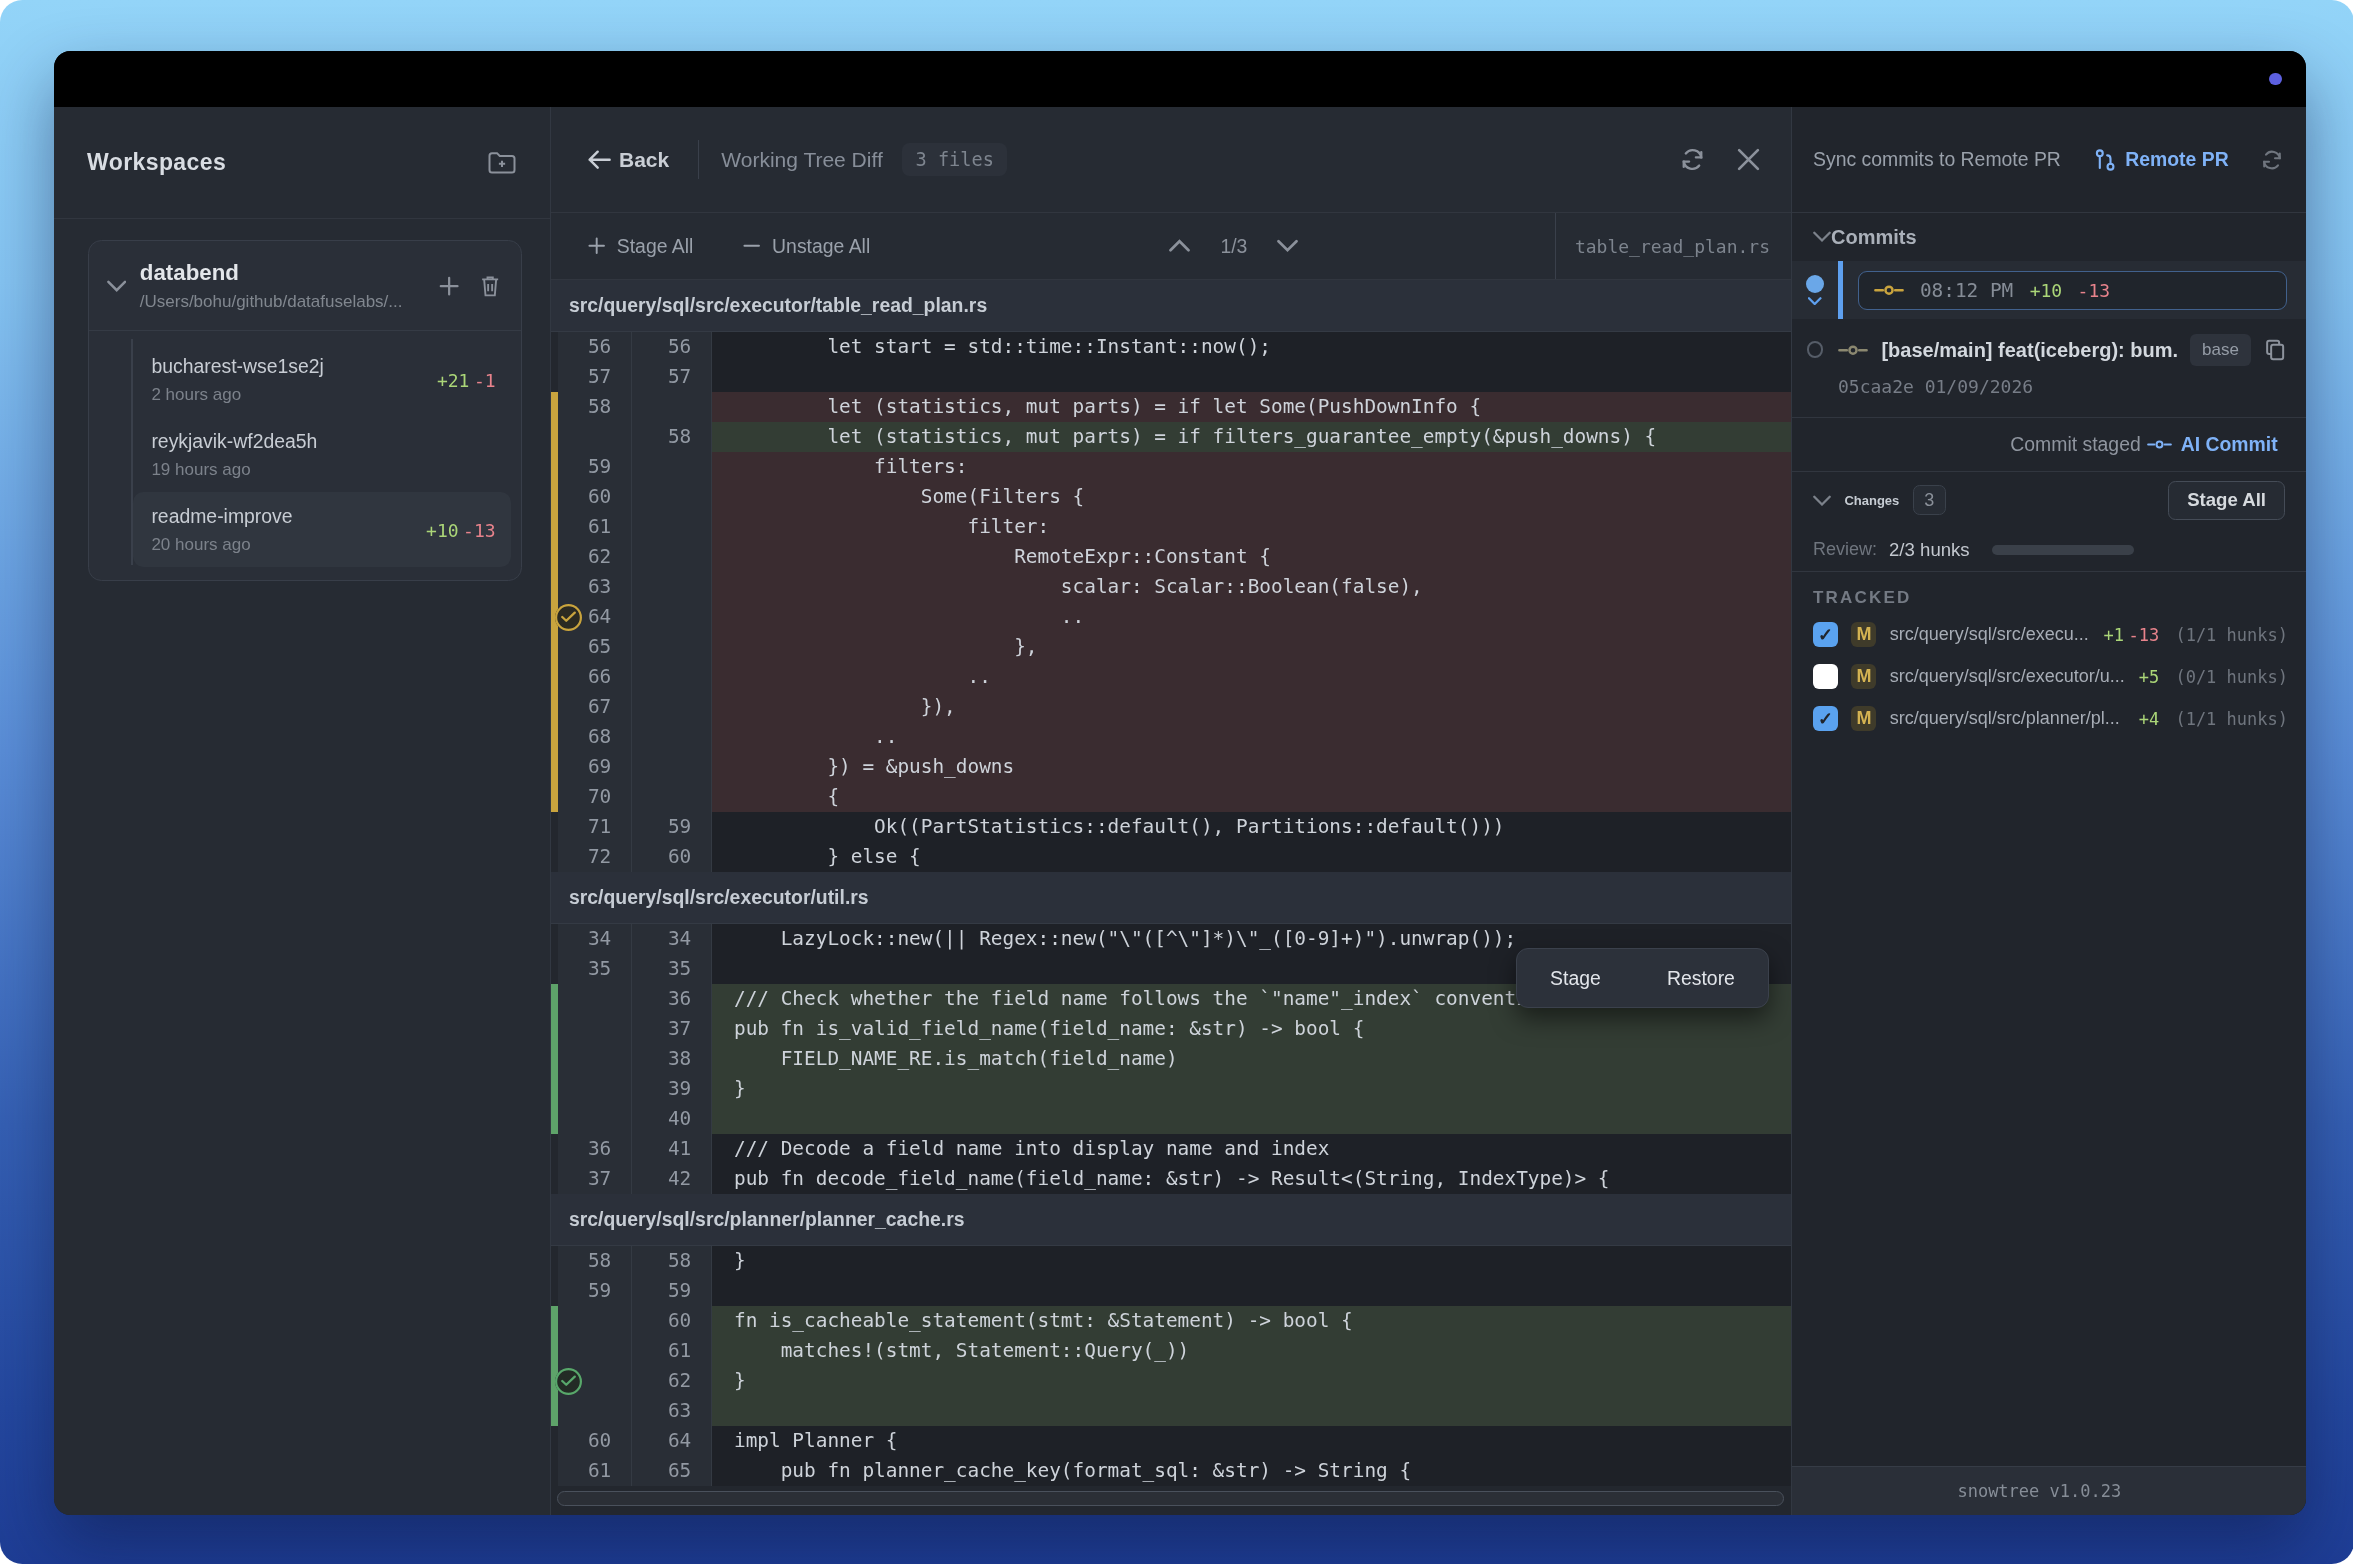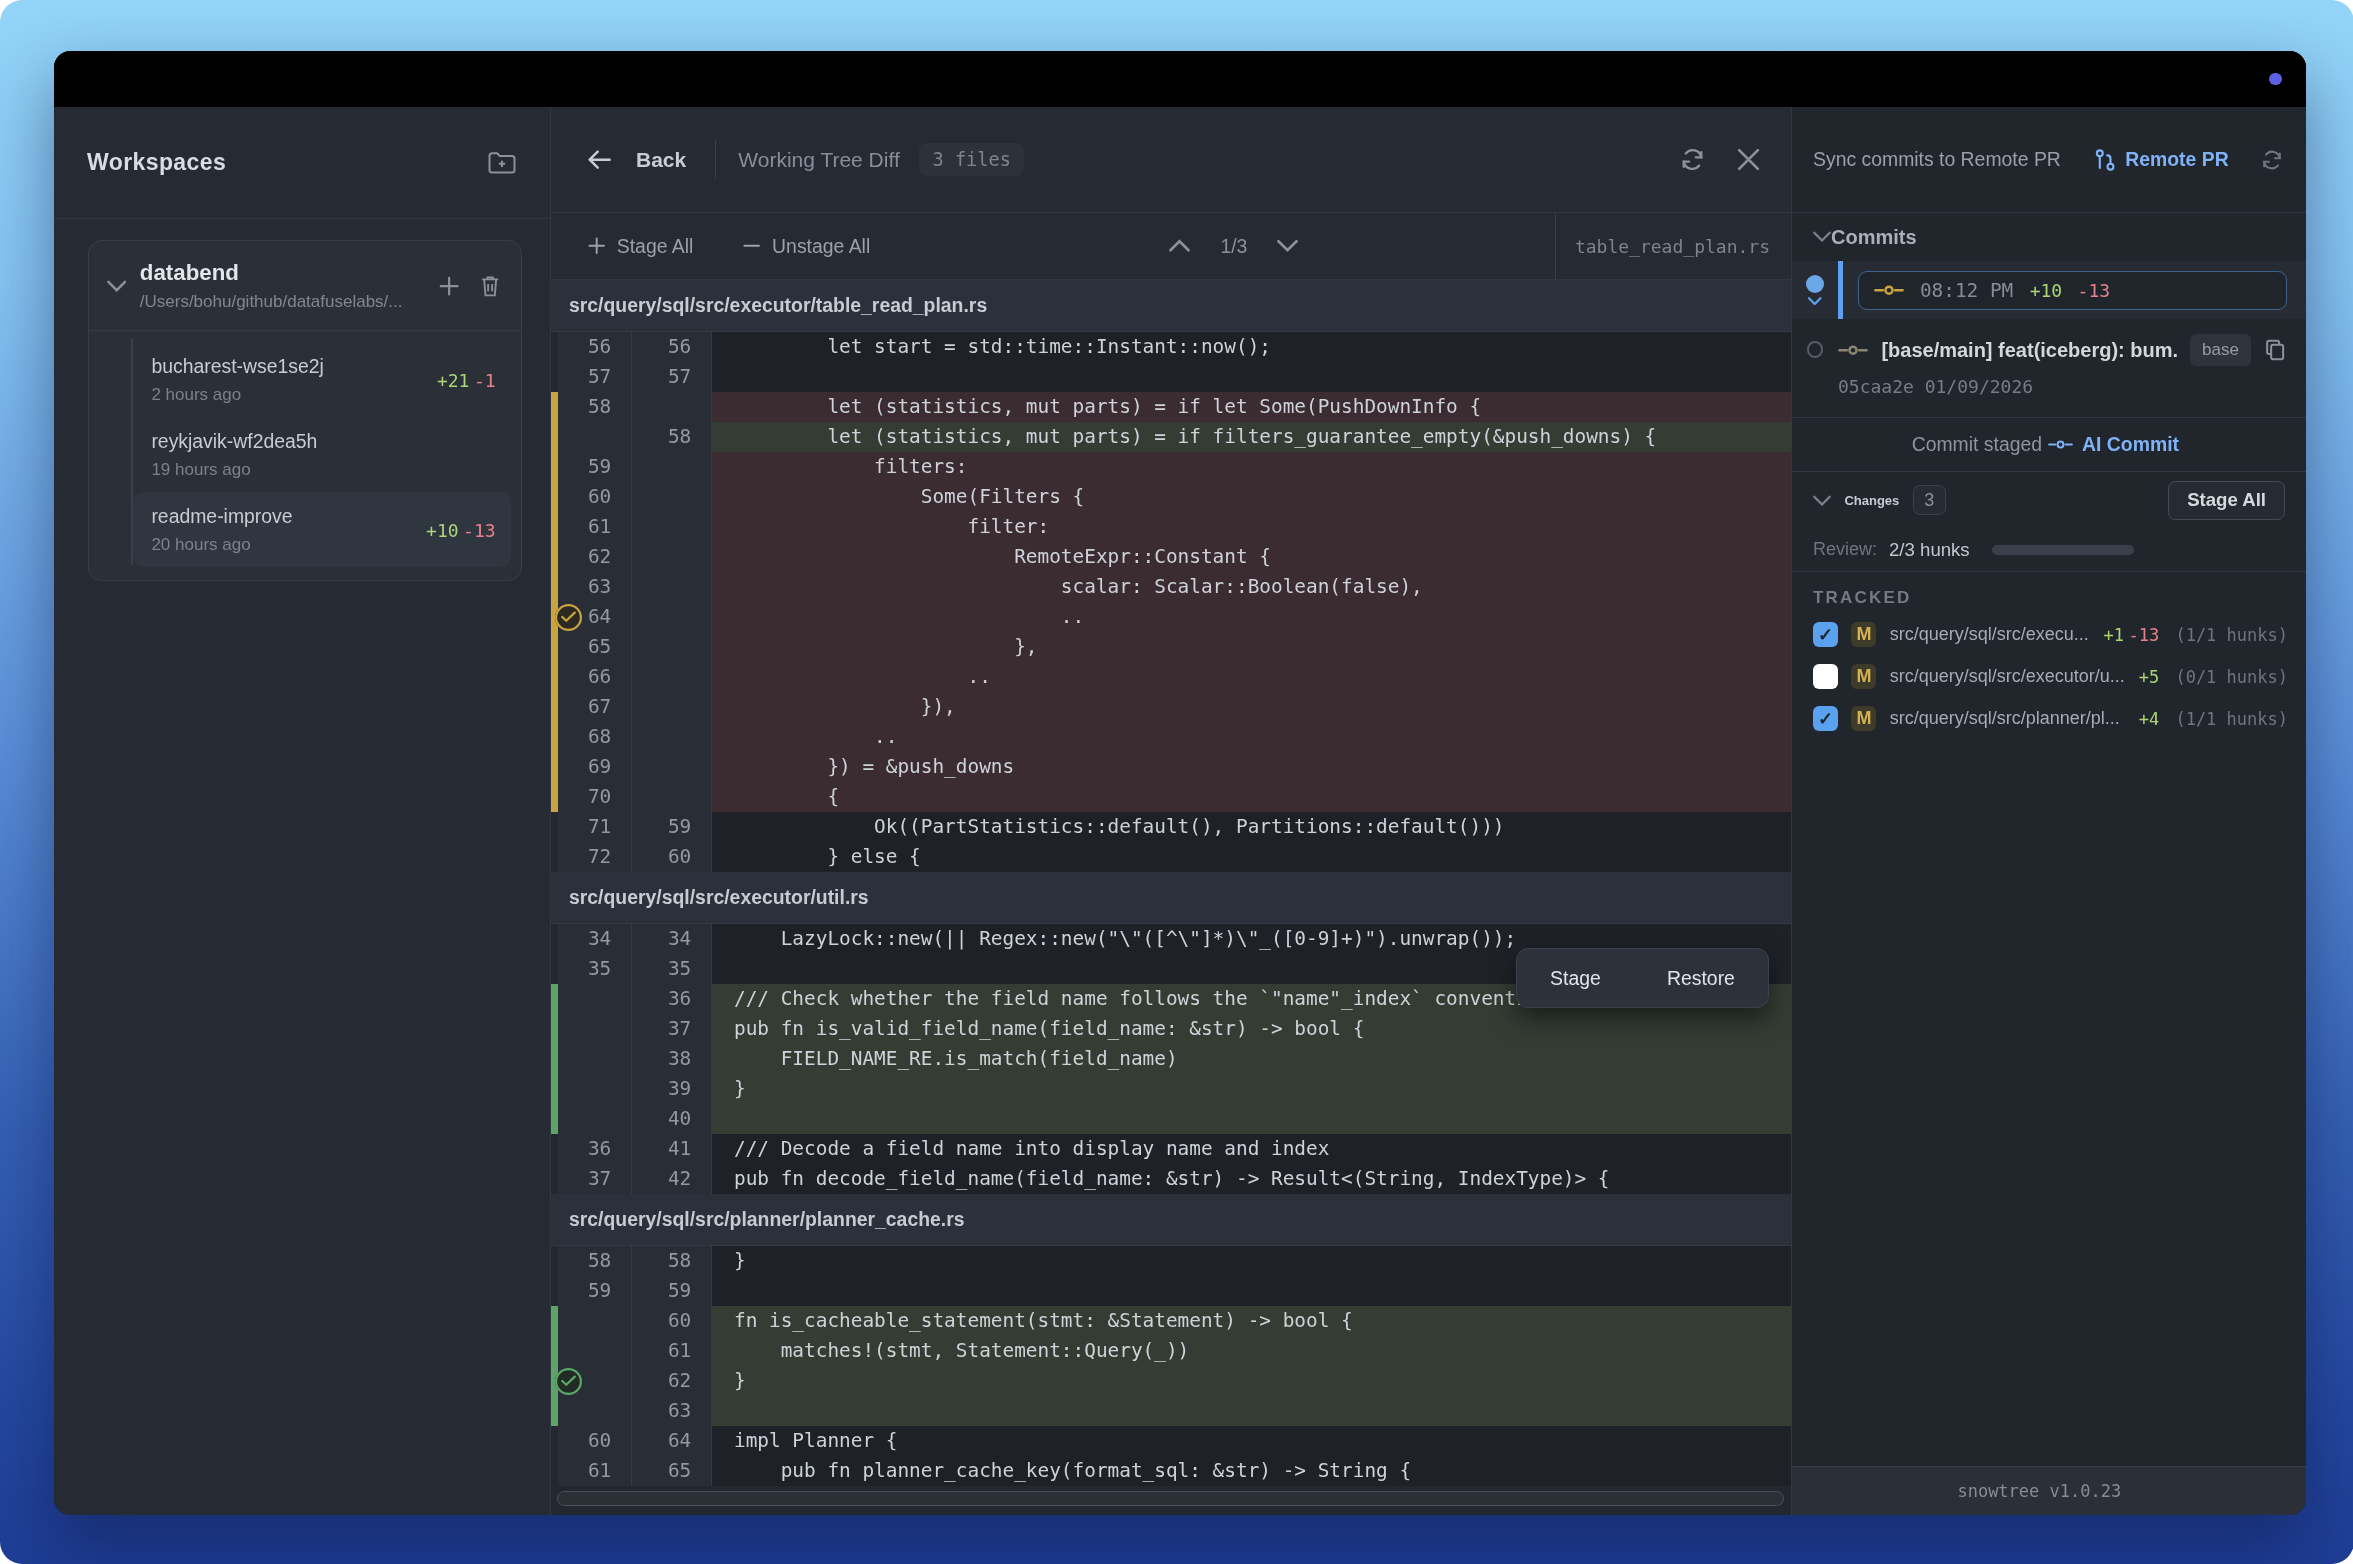--- a/index.html
+++ b/index.html
@@ -31,21 +31,21 @@
   .ws-item{position:relative;margin-left:34px;border-radius:10.4px;padding:13.4px 15px 12px 18px;
     display:flex;align-items:center;justify-content:space-between;cursor:pointer;}
   .ws-item.selected{background:#30363f;}
   .ws-item-name{font-size:19.4px;color:#c8cdd4;margin-bottom:6.7px;}
   .ws-item-time{font-size:17px;color:#7c828b;}
   .counts{font-family:"DejaVu Sans Mono",monospace;font-size:18px;white-space:nowrap;}
   .plus{color:#abd678;} .minus{color:#e8838c;margin-left:4.5px;}
   
   .center{flex:1;min-width:0;display:flex;flex-direction:column;background:#23272e;}
   .c-header{height:106px;flex:0 0 auto;display:flex;align-items:center;padding:0 30px;background:#262b33;border-bottom:1.5px solid #31363f;}
-  .back-btn{display:flex;align-items:center;gap:25px;background:none;border:none;color:#c9ced5;font-size:21px;font-weight:600;cursor:pointer;font-family:inherit;}
+  .back-btn{display:flex;align-items:center;gap:8px;background:none;border:none;color:#c9ced5;font-size:21px;font-weight:600;cursor:pointer;font-family:inherit;}
   .v-sep{width:1.5px;height:39px;background:#3a404b;margin:0 22.3px;}
   .c-title{font-size:21px;color:#878e99;font-weight:500;}
   .files-badge{margin-left:19.4px;background:#2c313a;border-radius:7.4px;padding:6px 13.4px;
     font-family:"DejaVu Sans Mono",monospace;font-size:18.6px;color:#7d848e;}
   .c-header-spacer{flex:1;}
   .c-header .icon-btn{margin-left:30px;}
   .c-toolbar{height:67px;flex:0 0 auto;display:flex;align-items:center;padding:0 0 0 30px;background:#262b33;border-bottom:1.5px solid #31363f;}
   .tb-btn{display:flex;align-items:center;gap:10.4px;background:none;border:none;color:#9aa1ab;font-size:19.4px;cursor:pointer;font-family:inherit;margin-right:37px;}
   .tb-nav{flex:1;display:flex;align-items:center;justify-content:center;gap:30px;color:#8b919b;}
   .tb-pos{font-size:19.4px;color:#8b919b;}
@@ -89,21 +89,21 @@
     display:flex;align-items:center;padding:0 15px;gap:16.4px;cursor:text;}
   .draft-time{font-family:"DejaVu Sans Mono",monospace;font-size:19.4px;color:#858c96;}
   .commit-row{padding:15px 19.4px 19.4px 0;border-bottom:1.5px solid #31363f;display:flex;}
   .commit-ind{width:46px;flex:0 0 auto;display:flex;justify-content:center;padding-top:7.4px;}
   .commit-circle{width:16.4px;height:16.4px;border-radius:50%;border:2.2px solid #565d68;}
   .commit-body{flex:1;min-width:0;}
   .commit-line1{display:flex;align-items:center;gap:13.4px;}
   .commit-msg{font-size:20px;font-weight:600;color:#d3d8de;flex:1;min-width:0;white-space:nowrap;overflow:hidden;}
   .base-badge{background:#2e333c;border-radius:6px;padding:6px 12px;font-size:17px;color:#959ca6;flex:0 0 auto;}
   .commit-line2{margin-top:10.4px;font-family:"DejaVu Sans Mono",monospace;font-size:18px;color:#777d87;}
-  .staged-row{height:54px;display:flex;align-items:center;justify-content:center;padding:0 22.3px 0 21px;border-bottom:1.5px solid #31363f;}
+  .staged-row{height:54px;display:flex;align-items:center;justify-content:flex-end;padding:0 22.3px 0 21px;border-bottom:1.5px solid #31363f;}
   .staged-label{font-size:19.4px;color:#8f959f;}
   .ai-commit{display:flex;align-items:center;gap:9px;background:none;border:none;color:#7fb2f7;font-size:19.4px;font-weight:600;cursor:pointer;font-family:inherit;}
   .changes-row{height:57px;display:flex;align-items:center;padding:0 21px;gap:13.4px;}
   .changes-title{font-size:13px;font-weight:600;color:#c6ccd3;}
   .count-badge{min-width:33px;height:30px;border:1.5px solid #3a414b;background:#272c34;border-radius:6.7px;
     display:flex;align-items:center;justify-content:center;font-size:18px;color:#8a9099;}
   .changes-spacer{flex:1;}
   .stage-all-btn{border:1.5px solid #454c57;background:#262b33;border-radius:7.4px;padding:7.4px 18px;
     font-size:18.6px;font-weight:600;color:#d6dade;cursor:pointer;font-family:inherit;}
   .review-row{height:43px;display:flex;align-items:center;padding:0 21px;gap:12px;border-bottom:1.5px solid #31363f;}

